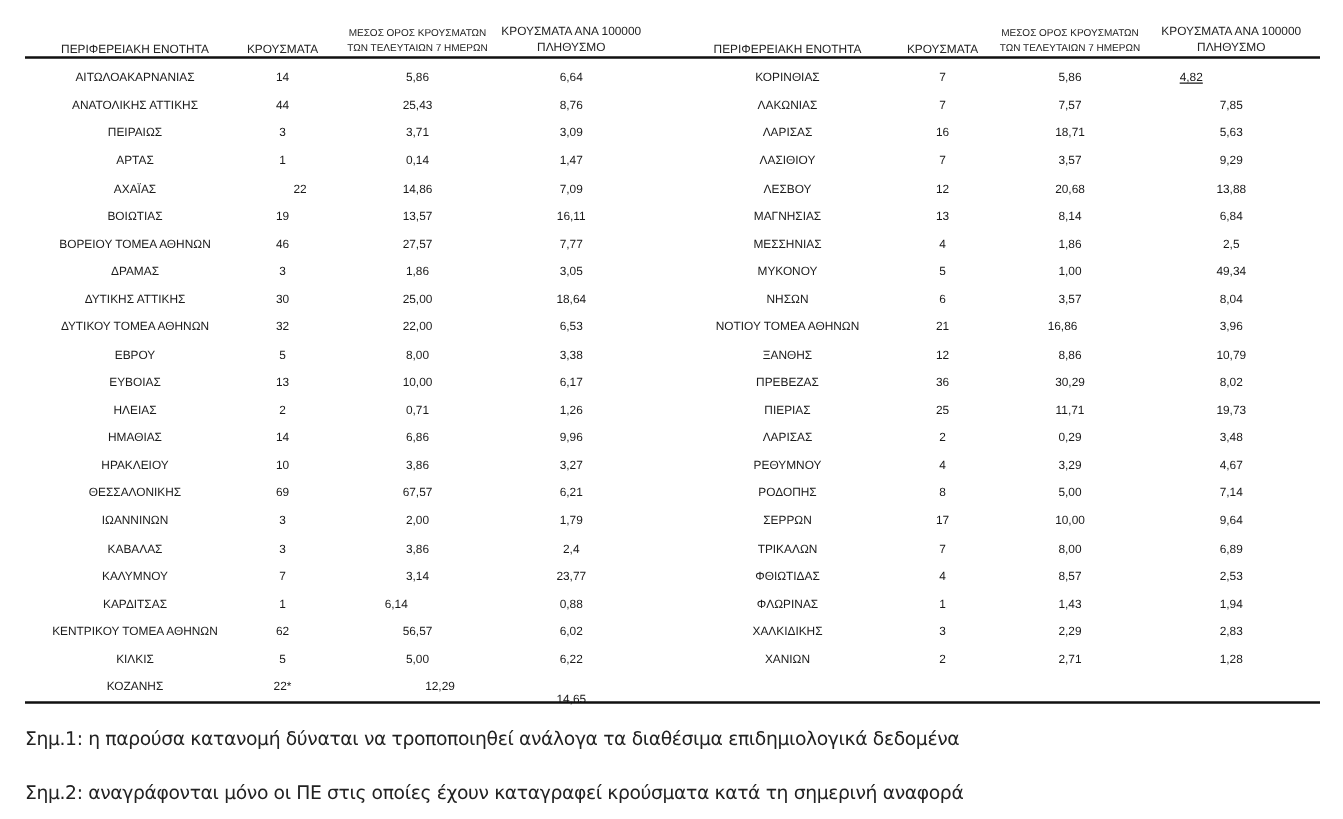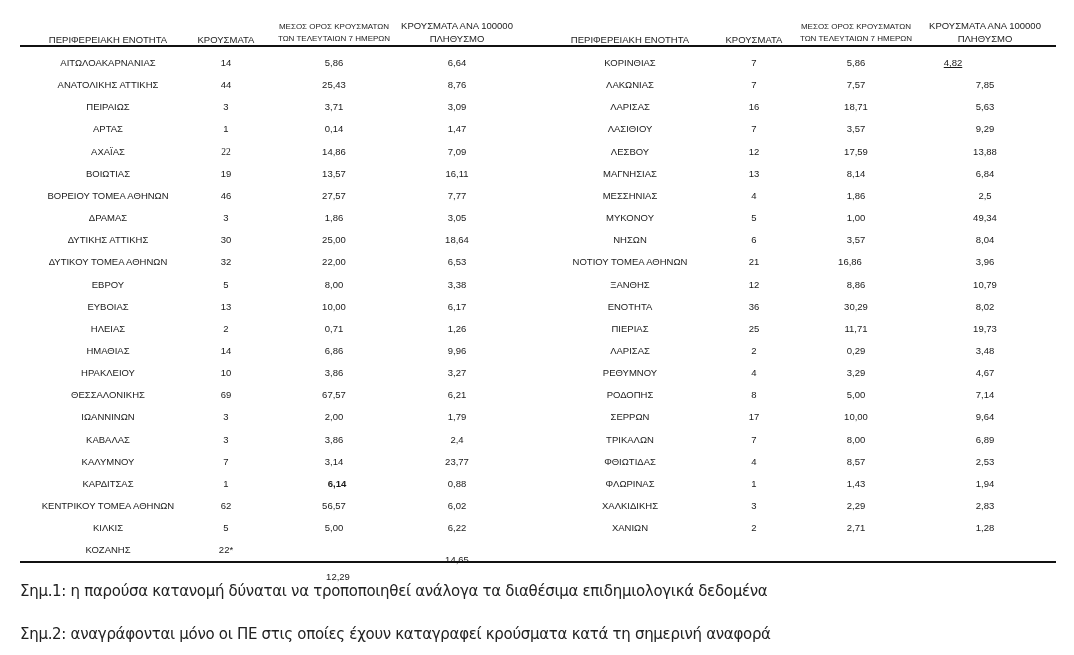--- a/index.html
+++ b/index.html
@@ -32,21 +32,21 @@
     <div class="cell" style="left: 362px; top: 79.15px; width: 150px;">8,76</div>
     <div class="cell" style="left: -12px; top: 101.3px; width: 200px;">ΠΕΙΡΑΙΩΣ</div>
     <div class="cell" style="left: 161px; top: 101.3px; width: 90px;">3</div>
     <div class="cell" style="left: 239px; top: 101.3px; width: 150px;">3,71</div>
     <div class="cell" style="left: 362px; top: 101.3px; width: 150px;">3,09</div>
     <div class="cell" style="left: -12px; top: 123.45px; width: 200px;">ΑΡΤΑΣ</div>
     <div class="cell" style="left: 161px; top: 123.45px; width: 90px;">1</div>
     <div class="cell" style="left: 239px; top: 123.45px; width: 150px;">0,14</div>
     <div class="cell" style="left: 362px; top: 123.45px; width: 150px;">1,47</div>
     <div class="cell" style="left: -12px; top: 145.6px; width: 200px;">ΑΧΑΪΑΣ</div>
-    <div class="cell" style="left: 161px; top: 145.6px; width: 90px; font-family: Liberation Serif, serif;">22</div>
+    <div class="cell" style="left: 175px; top: 145.6px; width: 90px;">22</div>
     <div class="cell" style="left: 239px; top: 145.6px; width: 150px;">14,86</div>
     <div class="cell" style="left: 362px; top: 145.6px; width: 150px;">7,09</div>
     <div class="cell" style="left: -12px; top: 167.75px; width: 200px;">ΒΟΙΩΤΙΑΣ</div>
     <div class="cell" style="left: 161px; top: 167.75px; width: 90px;">19</div>
     <div class="cell" style="left: 239px; top: 167.75px; width: 150px;">13,57</div>
     <div class="cell" style="left: 362px; top: 167.75px; width: 150px;">16,11</div>
     <div class="cell" style="left: -12px; top: 189.9px; width: 200px;">ΒΟΡΕΙΟΥ ΤΟΜΕΑ ΑΘΗΝΩΝ</div>
     <div class="cell" style="left: 161px; top: 189.9px; width: 90px;">46</div>
     <div class="cell" style="left: 239px; top: 189.9px; width: 150px;">27,57</div>
     <div class="cell" style="left: 362px; top: 189.9px; width: 150px;">7,77</div>
@@ -93,33 +93,33 @@
     <div class="cell" style="left: -12px; top: 433.55px; width: 200px;">ΚΑΒΑΛΑΣ</div>
     <div class="cell" style="left: 161px; top: 433.55px; width: 90px;">3</div>
     <div class="cell" style="left: 239px; top: 433.55px; width: 150px;">3,86</div>
     <div class="cell" style="left: 362px; top: 433.55px; width: 150px;">2,4</div>
     <div class="cell" style="left: -12px; top: 455.7px; width: 200px;">ΚΑΛΥΜΝΟΥ</div>
     <div class="cell" style="left: 161px; top: 455.7px; width: 90px;">7</div>
     <div class="cell" style="left: 239px; top: 455.7px; width: 150px;">3,14</div>
     <div class="cell" style="left: 362px; top: 455.7px; width: 150px;">23,77</div>
     <div class="cell" style="left: -12px; top: 477.85px; width: 200px;">ΚΑΡΔΙΤΣΑΣ</div>
     <div class="cell" style="left: 161px; top: 477.85px; width: 90px;">1</div>
-    <div class="cell" style="left: 242px; top: 477.85px; width: 150px; font-weight: bold;">6,14</div>
+    <div class="cell" style="left: 222px; top: 477.85px; width: 150px;">6,14</div>
     <div class="cell" style="left: 362px; top: 477.85px; width: 150px;">0,88</div>
     <div class="cell" style="left: -12px; top: 500px; width: 200px;">ΚΕΝΤΡΙΚΟΥ ΤΟΜΕΑ ΑΘΗΝΩΝ</div>
     <div class="cell" style="left: 161px; top: 500px; width: 90px;">62</div>
     <div class="cell" style="left: 239px; top: 500px; width: 150px;">56,57</div>
     <div class="cell" style="left: 362px; top: 500px; width: 150px;">6,02</div>
     <div class="cell" style="left: -12px; top: 522.15px; width: 200px;">ΚΙΛΚΙΣ</div>
     <div class="cell" style="left: 161px; top: 522.15px; width: 90px;">5</div>
     <div class="cell" style="left: 239px; top: 522.15px; width: 150px;">5,00</div>
     <div class="cell" style="left: 362px; top: 522.15px; width: 150px;">6,22</div>
     <div class="cell" style="left: -12px; top: 544.3px; width: 200px;">ΚΟΖΑΝΗΣ</div>
     <div class="cell" style="left: 161px; top: 544.3px; width: 90px;">22*</div>
-    <div class="cell" style="left: 243px; top: 544.3px; width: 150px; margin-top: 27px;">12,29</div>
+    <div class="cell" style="left: 257px; top: 544.3px; width: 150px;">12,29</div>
     <div class="cell" style="left: 362px; top: 544.3px; width: 150px; margin-top: 10px;">14,65</div>
     <div class="hdr" style="left: 500px; top: 34px; width: 220px;">ΠΕΡΙΦΕΡΕΙΑΚΗ ΕΝΟΤΗΤΑ</div>
     <div class="hdr" style="left: 684px; top: 34px; width: 100px;">ΚΡΟΥΣΜΑΤΑ</div>
     <div class="hdr small" style="left: 751px; top: 21px; width: 170px;">ΜΕΣΟΣ ΟΡΟΣ ΚΡΟΥΣΜΑΤΩΝ</div>
     <div class="hdr small" style="left: 751px; top: 33px; width: 170px;">ΤΩΝ ΤΕΛΕΥΤΑΙΩΝ 7 ΗΜΕΡΩΝ</div>
     <div class="hdr" style="left: 880px; top: 20px; width: 170px;">ΚΡΟΥΣΜΑΤΑ ΑΝΑ 100000</div>
     <div class="hdr" style="left: 880px; top: 33px; width: 170px;">ΠΛΗΘΥΣΜΟ</div>
     <div class="cell" style="left: 510px; top: 57px; width: 200px;">ΚΟΡΙΝΘΙΑΣ</div>
     <div class="cell" style="left: 689px; top: 57px; width: 90px;">7</div>
     <div class="cell" style="left: 761px; top: 57px; width: 150px;">5,86</div>
@@ -131,21 +131,21 @@
     <div class="cell" style="left: 510px; top: 101.3px; width: 200px;">ΛΑΡΙΣΑΣ</div>
     <div class="cell" style="left: 689px; top: 101.3px; width: 90px;">16</div>
     <div class="cell" style="left: 761px; top: 101.3px; width: 150px;">18,71</div>
     <div class="cell" style="left: 890px; top: 101.3px; width: 150px;">5,63</div>
     <div class="cell" style="left: 510px; top: 123.45px; width: 200px;">ΛΑΣΙΘΙΟΥ</div>
     <div class="cell" style="left: 689px; top: 123.45px; width: 90px;">7</div>
     <div class="cell" style="left: 761px; top: 123.45px; width: 150px;">3,57</div>
     <div class="cell" style="left: 890px; top: 123.45px; width: 150px;">9,29</div>
     <div class="cell" style="left: 510px; top: 145.6px; width: 200px;">ΛΕΣΒΟΥ</div>
     <div class="cell" style="left: 689px; top: 145.6px; width: 90px;">12</div>
-    <div class="cell" style="left: 761px; top: 145.6px; width: 150px;">17,59</div>
+    <div class="cell" style="left: 761px; top: 145.6px; width: 150px;">20,68</div>
     <div class="cell" style="left: 890px; top: 145.6px; width: 150px;">13,88</div>
     <div class="cell" style="left: 510px; top: 167.75px; width: 200px;">ΜΑΓΝΗΣΙΑΣ</div>
     <div class="cell" style="left: 689px; top: 167.75px; width: 90px;">13</div>
     <div class="cell" style="left: 761px; top: 167.75px; width: 150px;">8,14</div>
     <div class="cell" style="left: 890px; top: 167.75px; width: 150px;">6,84</div>
     <div class="cell" style="left: 510px; top: 189.9px; width: 200px;">ΜΕΣΣΗΝΙΑΣ</div>
     <div class="cell" style="left: 689px; top: 189.9px; width: 90px;">4</div>
     <div class="cell" style="left: 761px; top: 189.9px; width: 150px;">1,86</div>
     <div class="cell" style="left: 890px; top: 189.9px; width: 150px;">2,5</div>
     <div class="cell" style="left: 510px; top: 212.05px; width: 200px;">ΜΥΚΟΝΟΥ</div>
@@ -157,21 +157,21 @@
     <div class="cell" style="left: 761px; top: 234.2px; width: 150px;">3,57</div>
     <div class="cell" style="left: 890px; top: 234.2px; width: 150px;">8,04</div>
     <div class="cell" style="left: 510px; top: 256.35px; width: 200px;">ΝΟΤΙΟΥ ΤΟΜΕΑ ΑΘΗΝΩΝ</div>
     <div class="cell" style="left: 689px; top: 256.35px; width: 90px;">21</div>
     <div class="cell" style="left: 755px; top: 256.35px; width: 150px;">16,86</div>
     <div class="cell" style="left: 890px; top: 256.35px; width: 150px;">3,96</div>
     <div class="cell" style="left: 510px; top: 278.5px; width: 200px;">ΞΑΝΘΗΣ</div>
     <div class="cell" style="left: 689px; top: 278.5px; width: 90px;">12</div>
     <div class="cell" style="left: 761px; top: 278.5px; width: 150px;">8,86</div>
     <div class="cell" style="left: 890px; top: 278.5px; width: 150px;">10,79</div>
-    <div class="cell" style="left: 510px; top: 300.65px; width: 200px;">ΕΝΟΤΗΤΑ</div>
+    <div class="cell" style="left: 510px; top: 300.65px; width: 200px;">ΠΡΕΒΕΖΑΣ</div>
     <div class="cell" style="left: 689px; top: 300.65px; width: 90px;">36</div>
     <div class="cell" style="left: 761px; top: 300.65px; width: 150px;">30,29</div>
     <div class="cell" style="left: 890px; top: 300.65px; width: 150px;">8,02</div>
     <div class="cell" style="left: 510px; top: 322.8px; width: 200px;">ΠΙΕΡΙΑΣ</div>
     <div class="cell" style="left: 689px; top: 322.8px; width: 90px;">25</div>
     <div class="cell" style="left: 761px; top: 322.8px; width: 150px;">11,71</div>
     <div class="cell" style="left: 890px; top: 322.8px; width: 150px;">19,73</div>
     <div class="cell" style="left: 510px; top: 344.95px; width: 200px;">ΛΑΡΙΣΑΣ</div>
     <div class="cell" style="left: 689px; top: 344.95px; width: 90px;">2</div>
     <div class="cell" style="left: 761px; top: 344.95px; width: 150px;">0,29</div>

